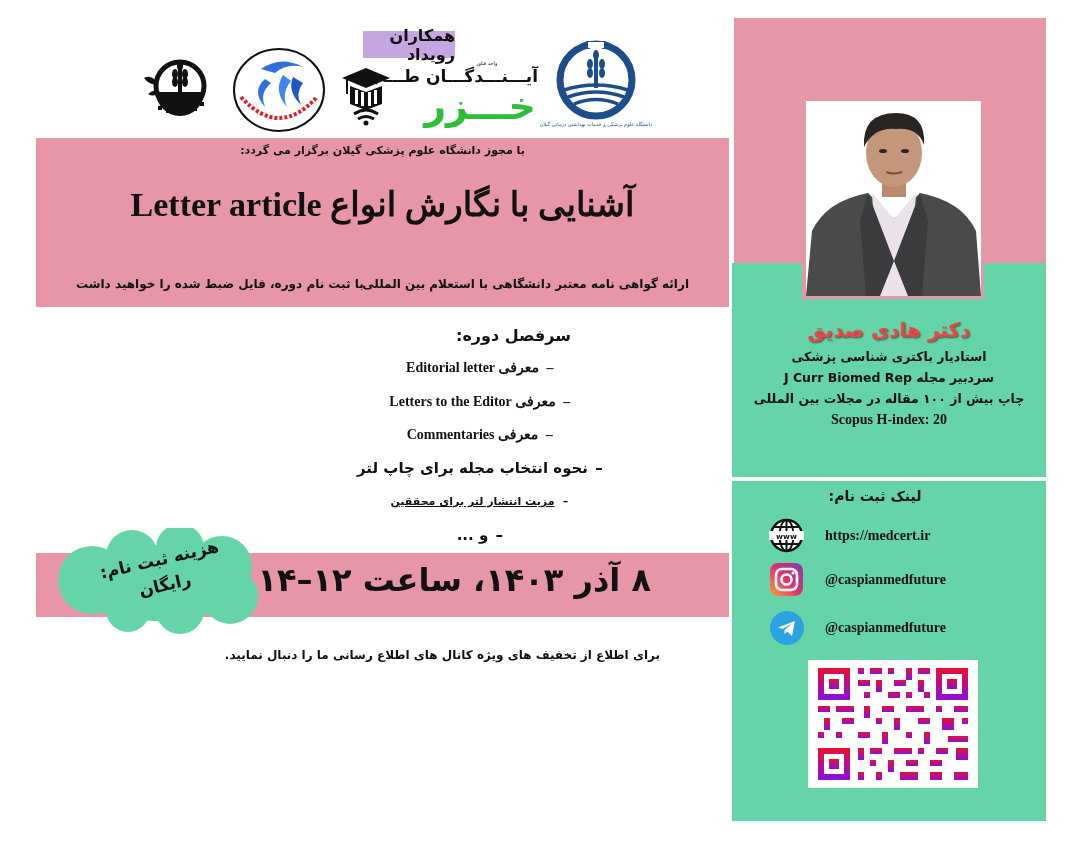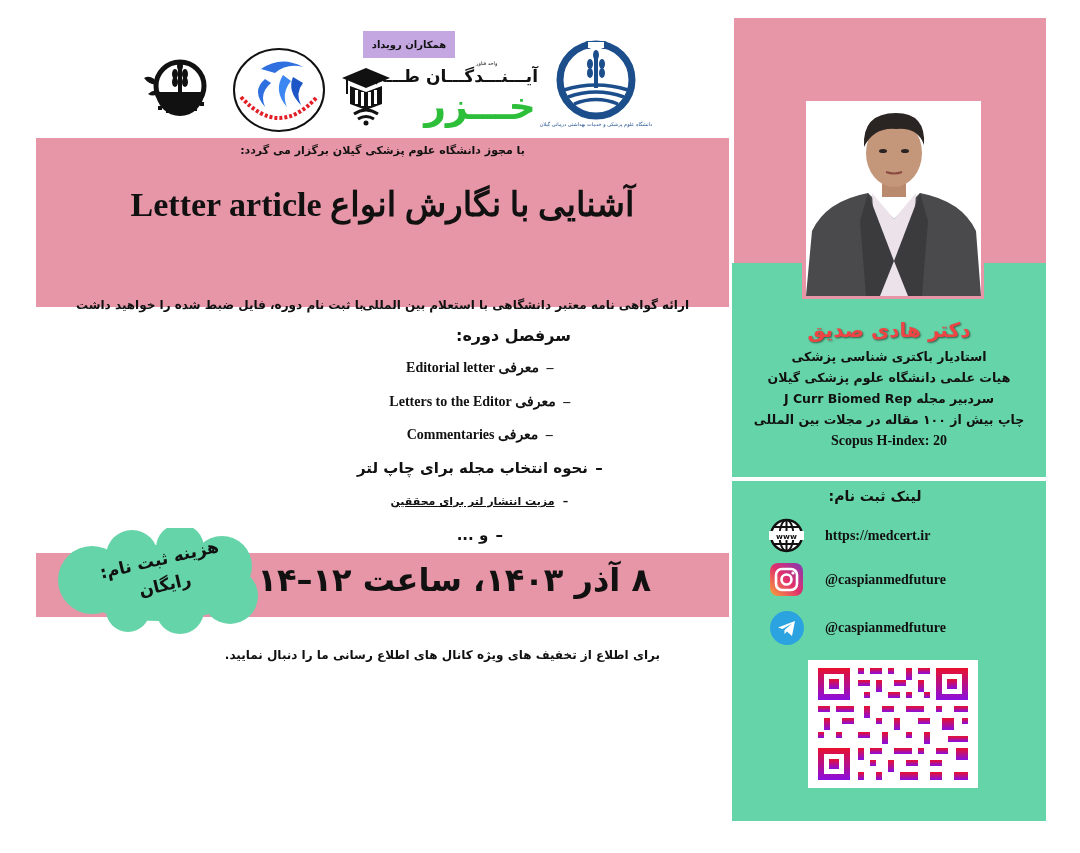--- a/index.html
+++ b/index.html
@@ -6,21 +6,21 @@
   html, body { width: 1080px; height: 853px; background: #ffffff; overflow: hidden; }
   body { position: relative; font-family: "DejaVu Sans", sans-serif; color: #111; }
 
   .abs { position: absolute; }
 
   
   .logo { position: absolute; display: flex; flex-direction: column; align-items: center; }
   .partners-badge {
     left: 363px; top: 31px; width: 92px; height: 27px;
     background: var(--lavender); color: #111;
-    font-weight: bold; font-size: 10px; direction: rtl;
+    font-weight: bold; font-size: 16px; direction: rtl;
     display: flex; align-items: center; justify-content: center;
   }
   .logo-caption { font-size: 7px; font-weight: bold; direction: rtl; text-align: center; line-height: 9px; white-space: nowrap; }
   .logo-caption.small { font-size: 5px; font-weight: normal; }
 
   
   .main-banner {
     left: 36px; top: 138px; width: 693px; height: 169px;
     background: var(--pink);
   }
@@ -28,21 +28,21 @@
     position: absolute; top: 6px; left: 0; right: 0; text-align: center;
     font-size: 11px; font-weight: bold; direction: rtl;
   }
   .title {
     position: absolute; top: 46px; left: 0; right: 0; text-align: center;
     font-family: "Liberation Serif", serif; font-weight: bold; font-size: 34px;
     direction: rtl; white-space: nowrap;
   }
   .title .en { font-family: "Liberation Serif", serif; }
   .banner-note {
-    position: absolute; top: 139px; font-size: 12px; font-weight: bold; direction: rtl; white-space: nowrap; margin-top: 21px;
+    position: absolute; top: 139px; font-size: 12px; font-weight: bold; direction: rtl; white-space: nowrap;
   }
   .banner-note.right { right: 40px; }
   .banner-note.left { left: 40px; }
 
   
   .syllabus { right: 410px; top: 326px; direction: rtl; text-align: center; }
   .syllabus-heading { font-size: 16px; font-weight: bold; margin-bottom: 6px; padding-right: 0; }
   .syllabus-list { list-style: none; }
   .syllabus-list li {
     font-family: "Liberation Serif", serif; font-weight: bold; font-size: 14px;
@@ -262,21 +262,20 @@
 
     <ellipse cx="77" cy="50" rx="4" ry="2" fill="#2a2422"></ellipse>
     <ellipse cx="99" cy="50" rx="4" ry="2" fill="#2a2422"></ellipse>
     <path d="M80 71 Q88 74 96 71" stroke="#8a4a42" stroke-width="2" fill="none"></path>
   </svg>
 </div>
 
 <div class="abs bio">
   <div class="bio-name">دکتر هادی صدیق</div>
   <div class="bio-line">استادیار باکتری شناسی پزشکی</div>
-  <div class="bio-line">هیات علمی دانشگاه علوم پزشکی گیلان</div>
   <div class="bio-line">سردبیر مجله J Curr Biomed Rep</div>
   <div class="bio-line">چاپ بیش از ۱۰۰ مقاله در مجلات بین المللی</div>
   <div class="bio-line en" style="direction:ltr;">Scopus H-index: 20</div>
 </div>
 
 <div class="abs links-heading">لینک ثبت نام:</div>
 
 <div class="link-row" style="top:518px;">
   <div class="link-icon">
     <svg width="35" height="35" viewBox="0 0 35 35">

